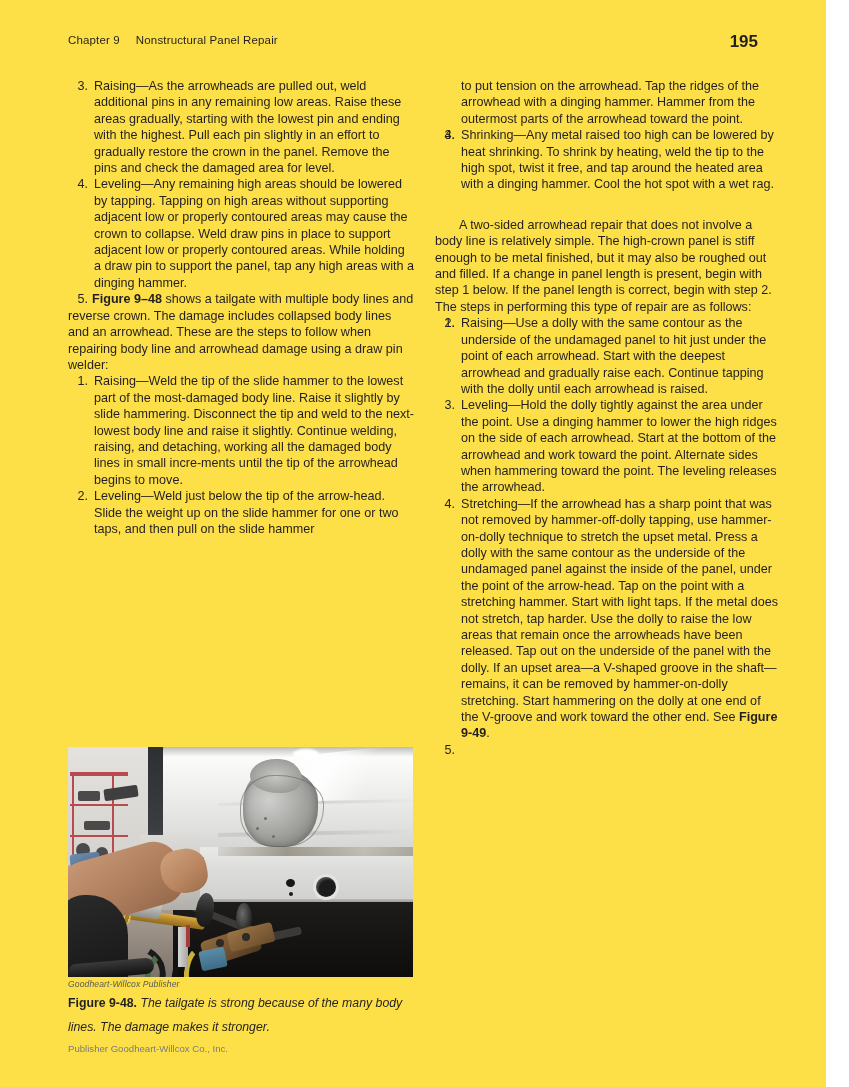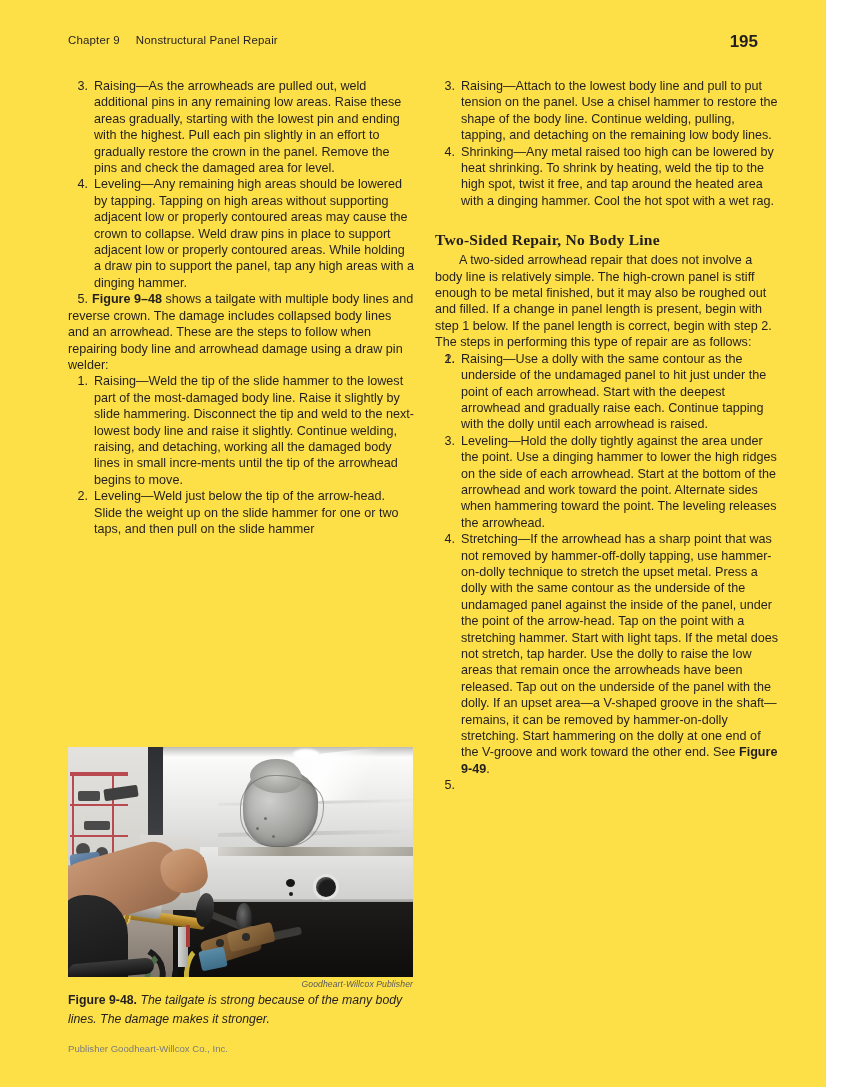--- a/index.html
+++ b/index.html
@@ -109,27 +109,27 @@
     width: 345px;
     height: 230px;
     overflow: hidden;
     background: #8b8b88;
   }
   .credit {
     font-family: "Liberation Sans", sans-serif;
     font-style: italic;
     font-size: 8.6px;
     color: #58595b;
-    text-align: right;
+    text-align: left;
     margin-top: 2px;
     letter-spacing: 0.1px;
   }
   .fig-caption {
     font-size: 12.3px;
-    line-height: 19px;
+    line-height: 24px;
     font-style: italic;
     color: #231f20;
     margin-top: 2px;
   }
   .fig-caption .fig-label {
     font-weight: bold;
     font-style: normal;
   }
 
   .copyright {
@@ -454,34 +454,33 @@
         <span>Raising—Weld the tip of the slide hammer to the lowest part of the most-damaged body line. Raise it slightly by slide hammering. Disconnect the tip and weld to the next-lowest body line and raise it slightly. Continue welding, raising, and detaching, working all the damaged body lines in small incre-ments until the tip of the arrowhead begins to move.</span>
       </li>
       <li>
         <span class="num">2.</span>
         <span>Leveling—Weld just below the tip of the arrow-head. Slide the weight up on the slide hammer for one or two taps, and then pull on the slide hammer</span>
       </li>
     </ol>
   </div>
 
   <div class="col col-right">
+    <p class="body cont-line">to put tension on the arrowhead. Tap the ridges of the arrowhead with a dinging hammer. Hammer from the outermost parts of the arrowhead toward the point.</p>
 
     <ol class="steps">
       <li>
         <span class="num">3.</span>
-        <span>Raising—Attach to the lowest body line and pull to put tension on the panel. Use a chisel hammer to restore the shape of the body line. Continue welding, pulling, tapping, and detaching on the remaining low body lines.</span>
       </li>
       <li>
         <span class="num">4.</span>
         <span>Shrinking—Any metal raised too high can be lowered by heat shrinking. To shrink by heating, weld the tip to the high spot, twist it free, and tap around the heated area with a dinging hammer. Cool the hot spot with a wet rag.</span>
       </li>
     </ol>
 
     <div class="gap-before-head"></div>
-    <h2 class="subhead">Two-Sided Repair, No Body Line</h2>
     <div class="gap-after-head"></div>
 
     <p class="body indent">A two-sided arrowhead repair that does not involve a body line is relatively simple. The high-crown panel is stiff enough to be metal finished, but it may also be roughed out and filled. If a change in panel length is present, begin with step 1 below. If the panel length is correct, begin with step 2. The steps in performing this type of repair are as follows:</p>
 
     <ol class="steps">
       <li>
         <span class="num">1.</span>
       </li>
       <li>
         <span class="num">2.</span>

